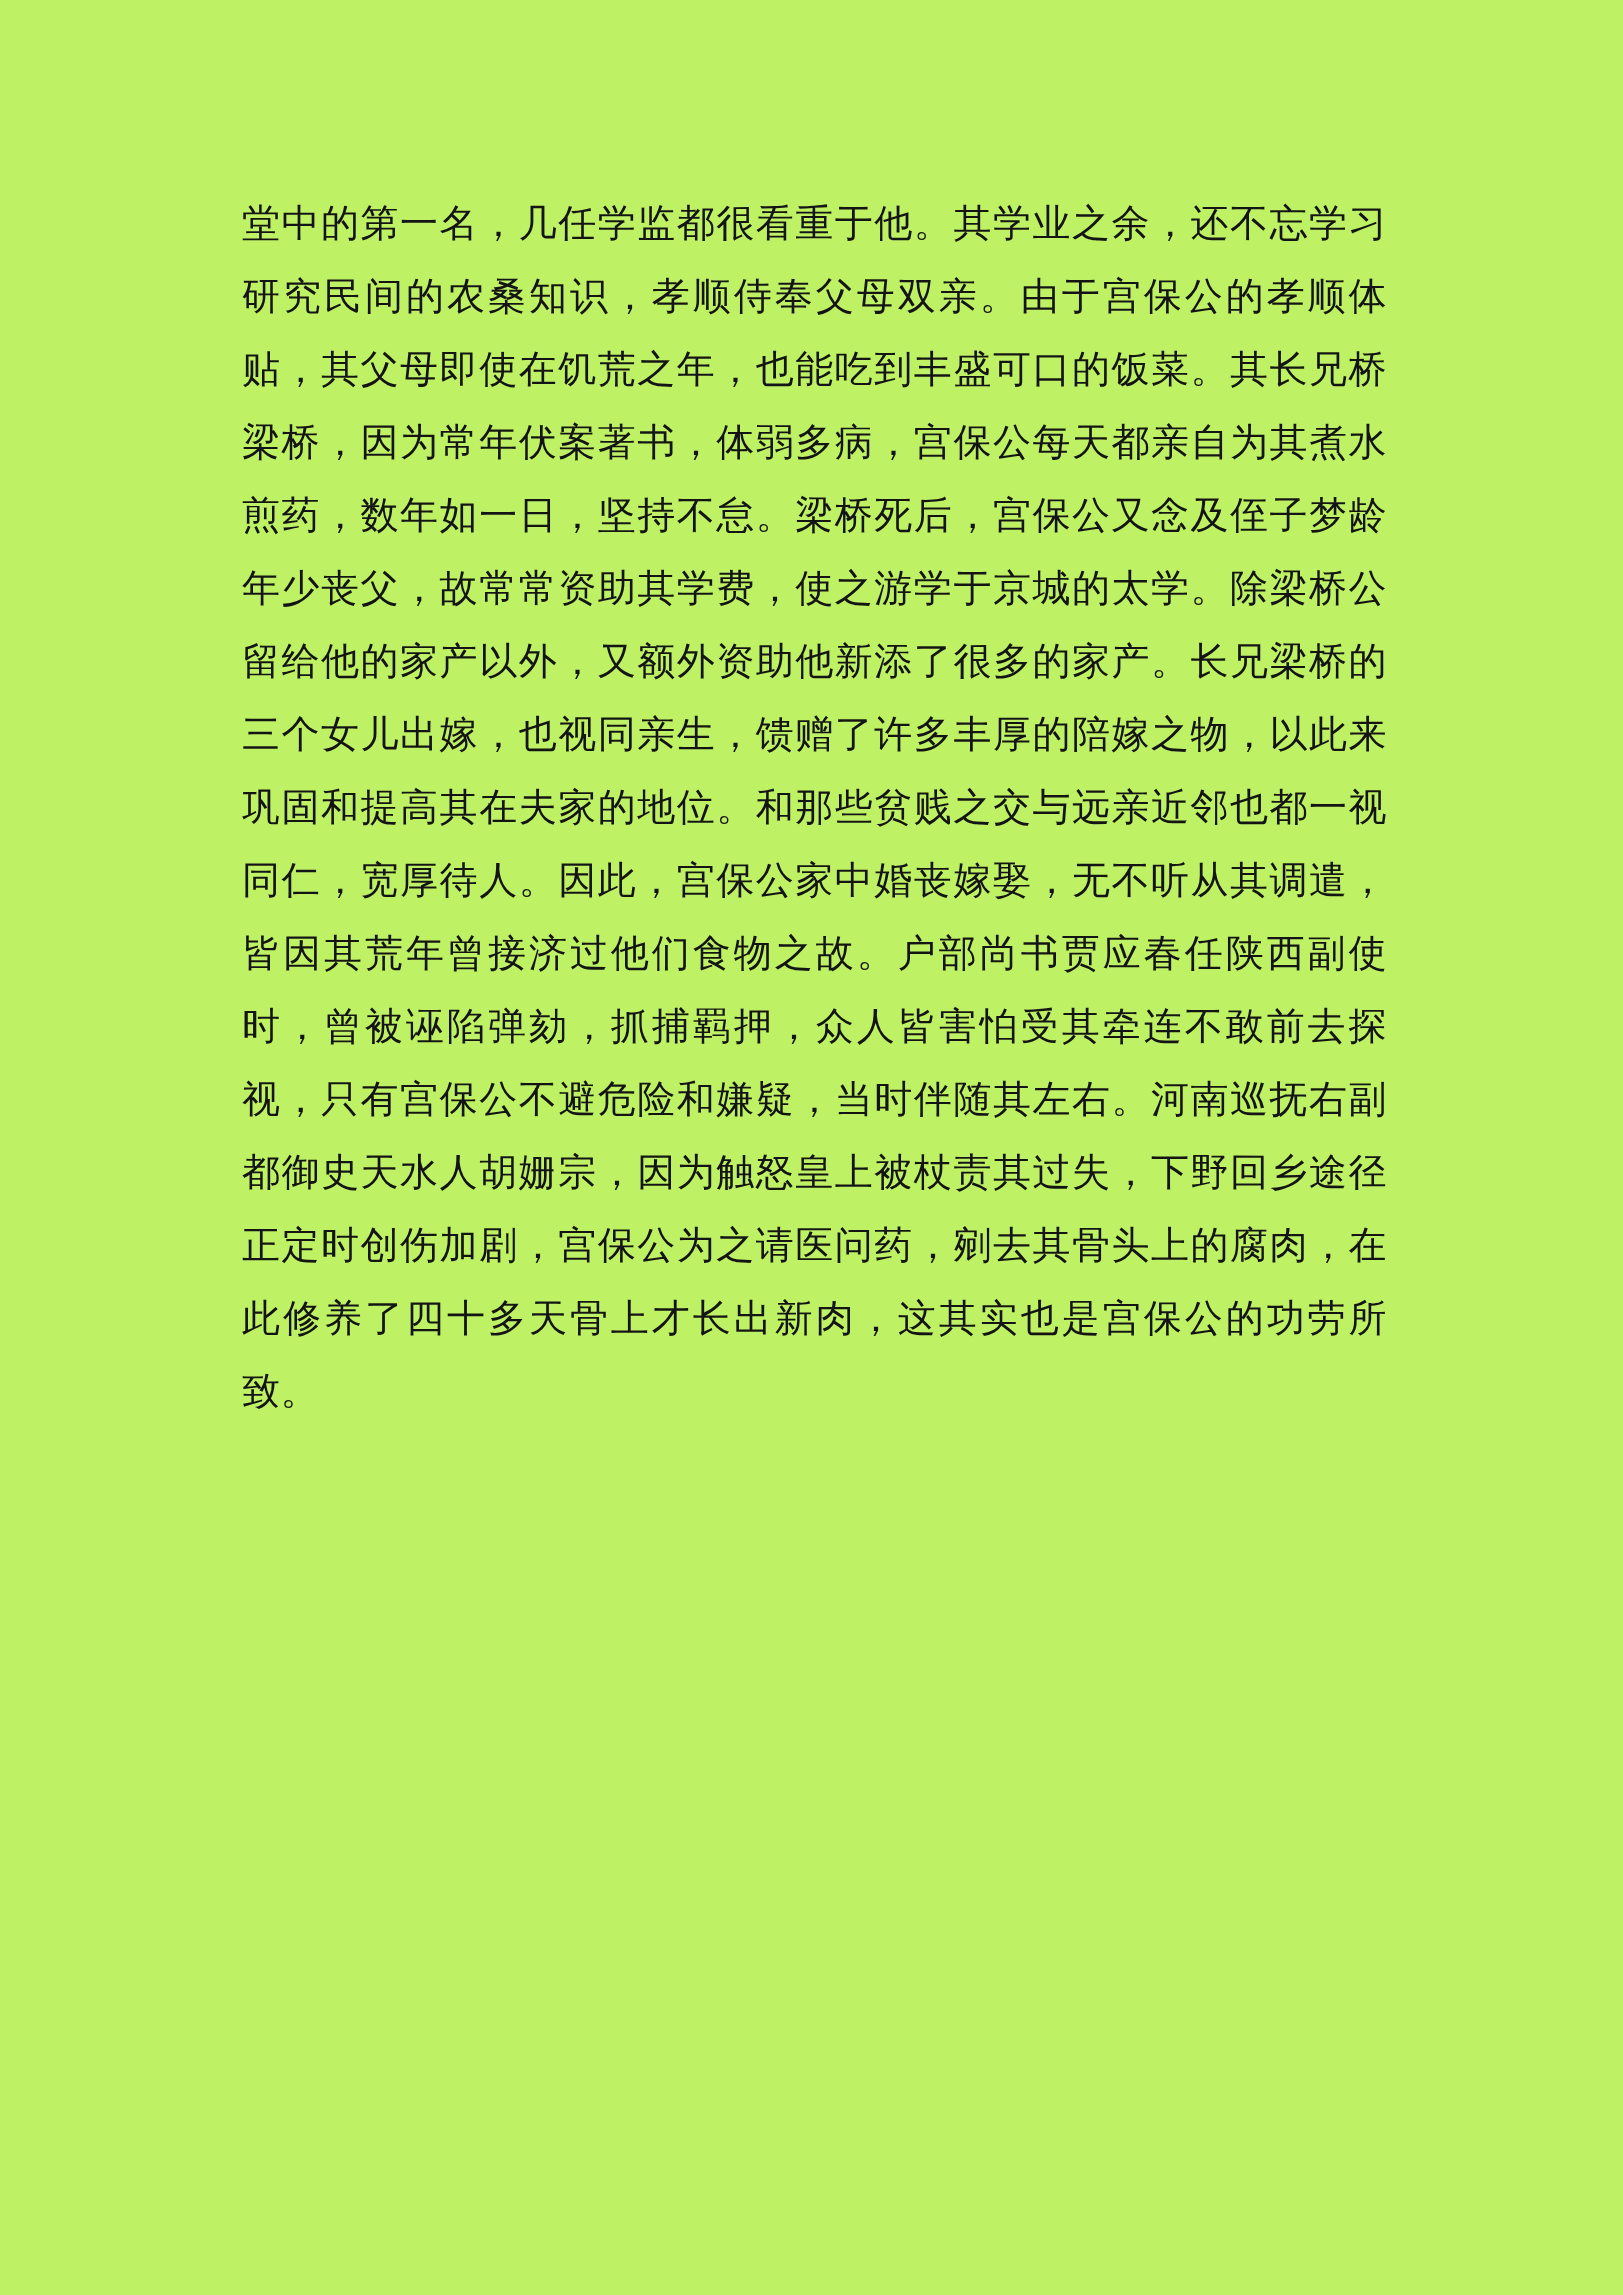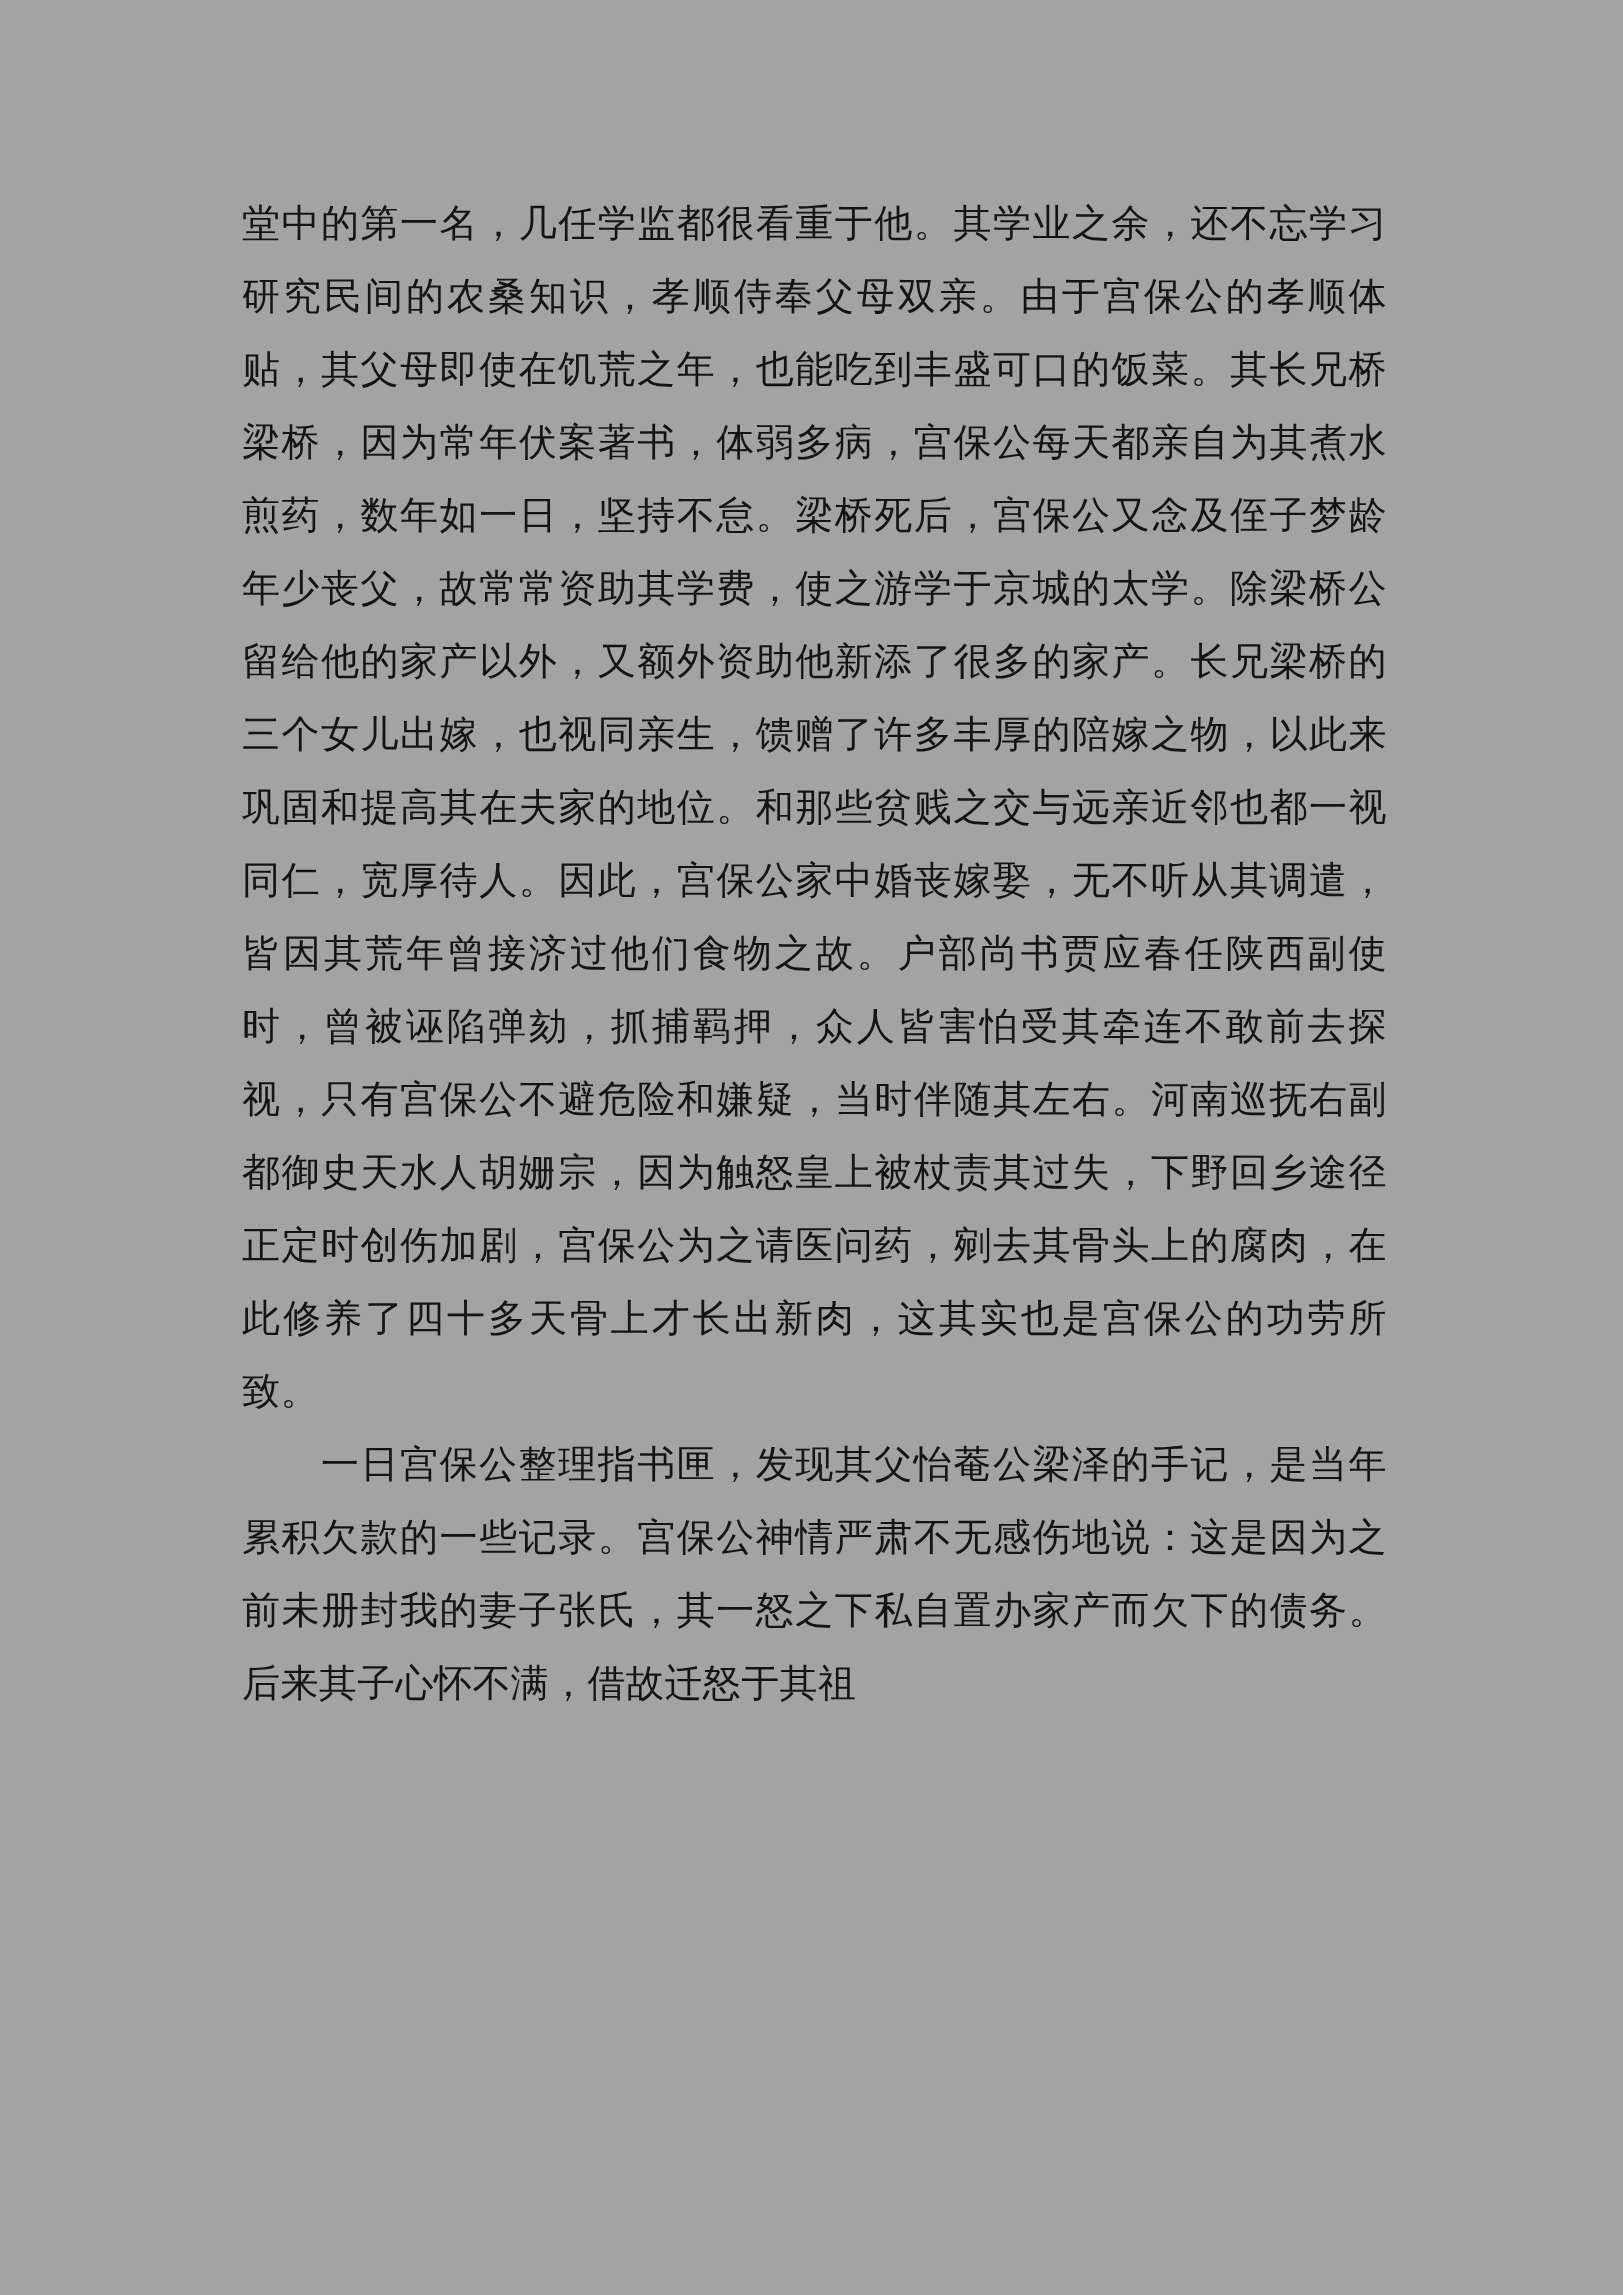--- a/index.html
+++ b/index.html
@@ -11,21 +11,21 @@
     width: 1623px;
     height: 2295px;
     font-family: "DejaVu Serif", "Liberation Serif", serif;
     color: #1a1a1a;
     overflow: hidden;
   }
   .page {
     position: relative;
     width: 1623px;
     height: 2295px;
-    background: #a3a3a3;
+    background: #bef264;
     box-sizing: border-box;
   }
   .content {
     position: absolute;
     left: 242px;
     top: 187px;
     width: 1145px;
   }
   .para {
     font-size: 38px;
@@ -43,16 +43,15 @@
   .indent {
     text-indent: 79px;
   }
 </style>
 </head>
 <body>
 
 <div class="page">
   <div class="content">
     <p class="para">堂中的第一名，几任学监都很看重于他。其学业之余，还不忘学习研究民间的农桑知识，孝顺侍奉父母双亲。由于宫保公的孝顺体贴，其父母即使在饥荒之年，也能吃到丰盛可口的饭菜。其长兄桥梁桥，因为常年伏案著书，体弱多病，宫保公每天都亲自为其煮水煎药，数年如一日，坚持不怠。梁桥死后，宫保公又念及侄子梦龄年少丧父，故常常资助其学费，使之游学于京城的太学。除梁桥公留给他的家产以外，又额外资助他新添了很多的家产。长兄梁桥的三个女儿出嫁，也视同亲生，馈赠了许多丰厚的陪嫁之物，以此来巩固和提高其在夫家的地位。和那些贫贱之交与远亲近邻也都一视同仁，宽厚待人。因此，宫保公家中婚丧嫁娶，无不听从其调遣，皆因其荒年曾接济过他们食物之故。户部尚书贾应春任陕西副使时，曾被诬陷弹劾，抓捕羁押，众人皆害怕受其牵连不敢前去探视，只有宫保公不避危险和嫌疑，当时伴随其左右。河南巡抚右副都御史天水人胡姗宗，因为触怒皇上被杖责其过失，下野回乡途径正定时创伤加剧，宫保公为之请医问药，剜去其骨头上的腐肉，在此修养了四十多天骨上才长出新肉，这其实也是宫保公的功劳所致。</p>
-    <p class="para indent">一日宫保公整理指书匣，发现其父怡菴公梁泽的手记，是当年累积欠款的一些记录。宫保公神情严肃不无感伤地说：这是因为之前未册封我的妻子张氏，其一怒之下私自置办家产而欠下的债务。后来其子心怀不满，借故迁怒于其祖</p>
   </div>
 </div>
 
 
 </body></html>

